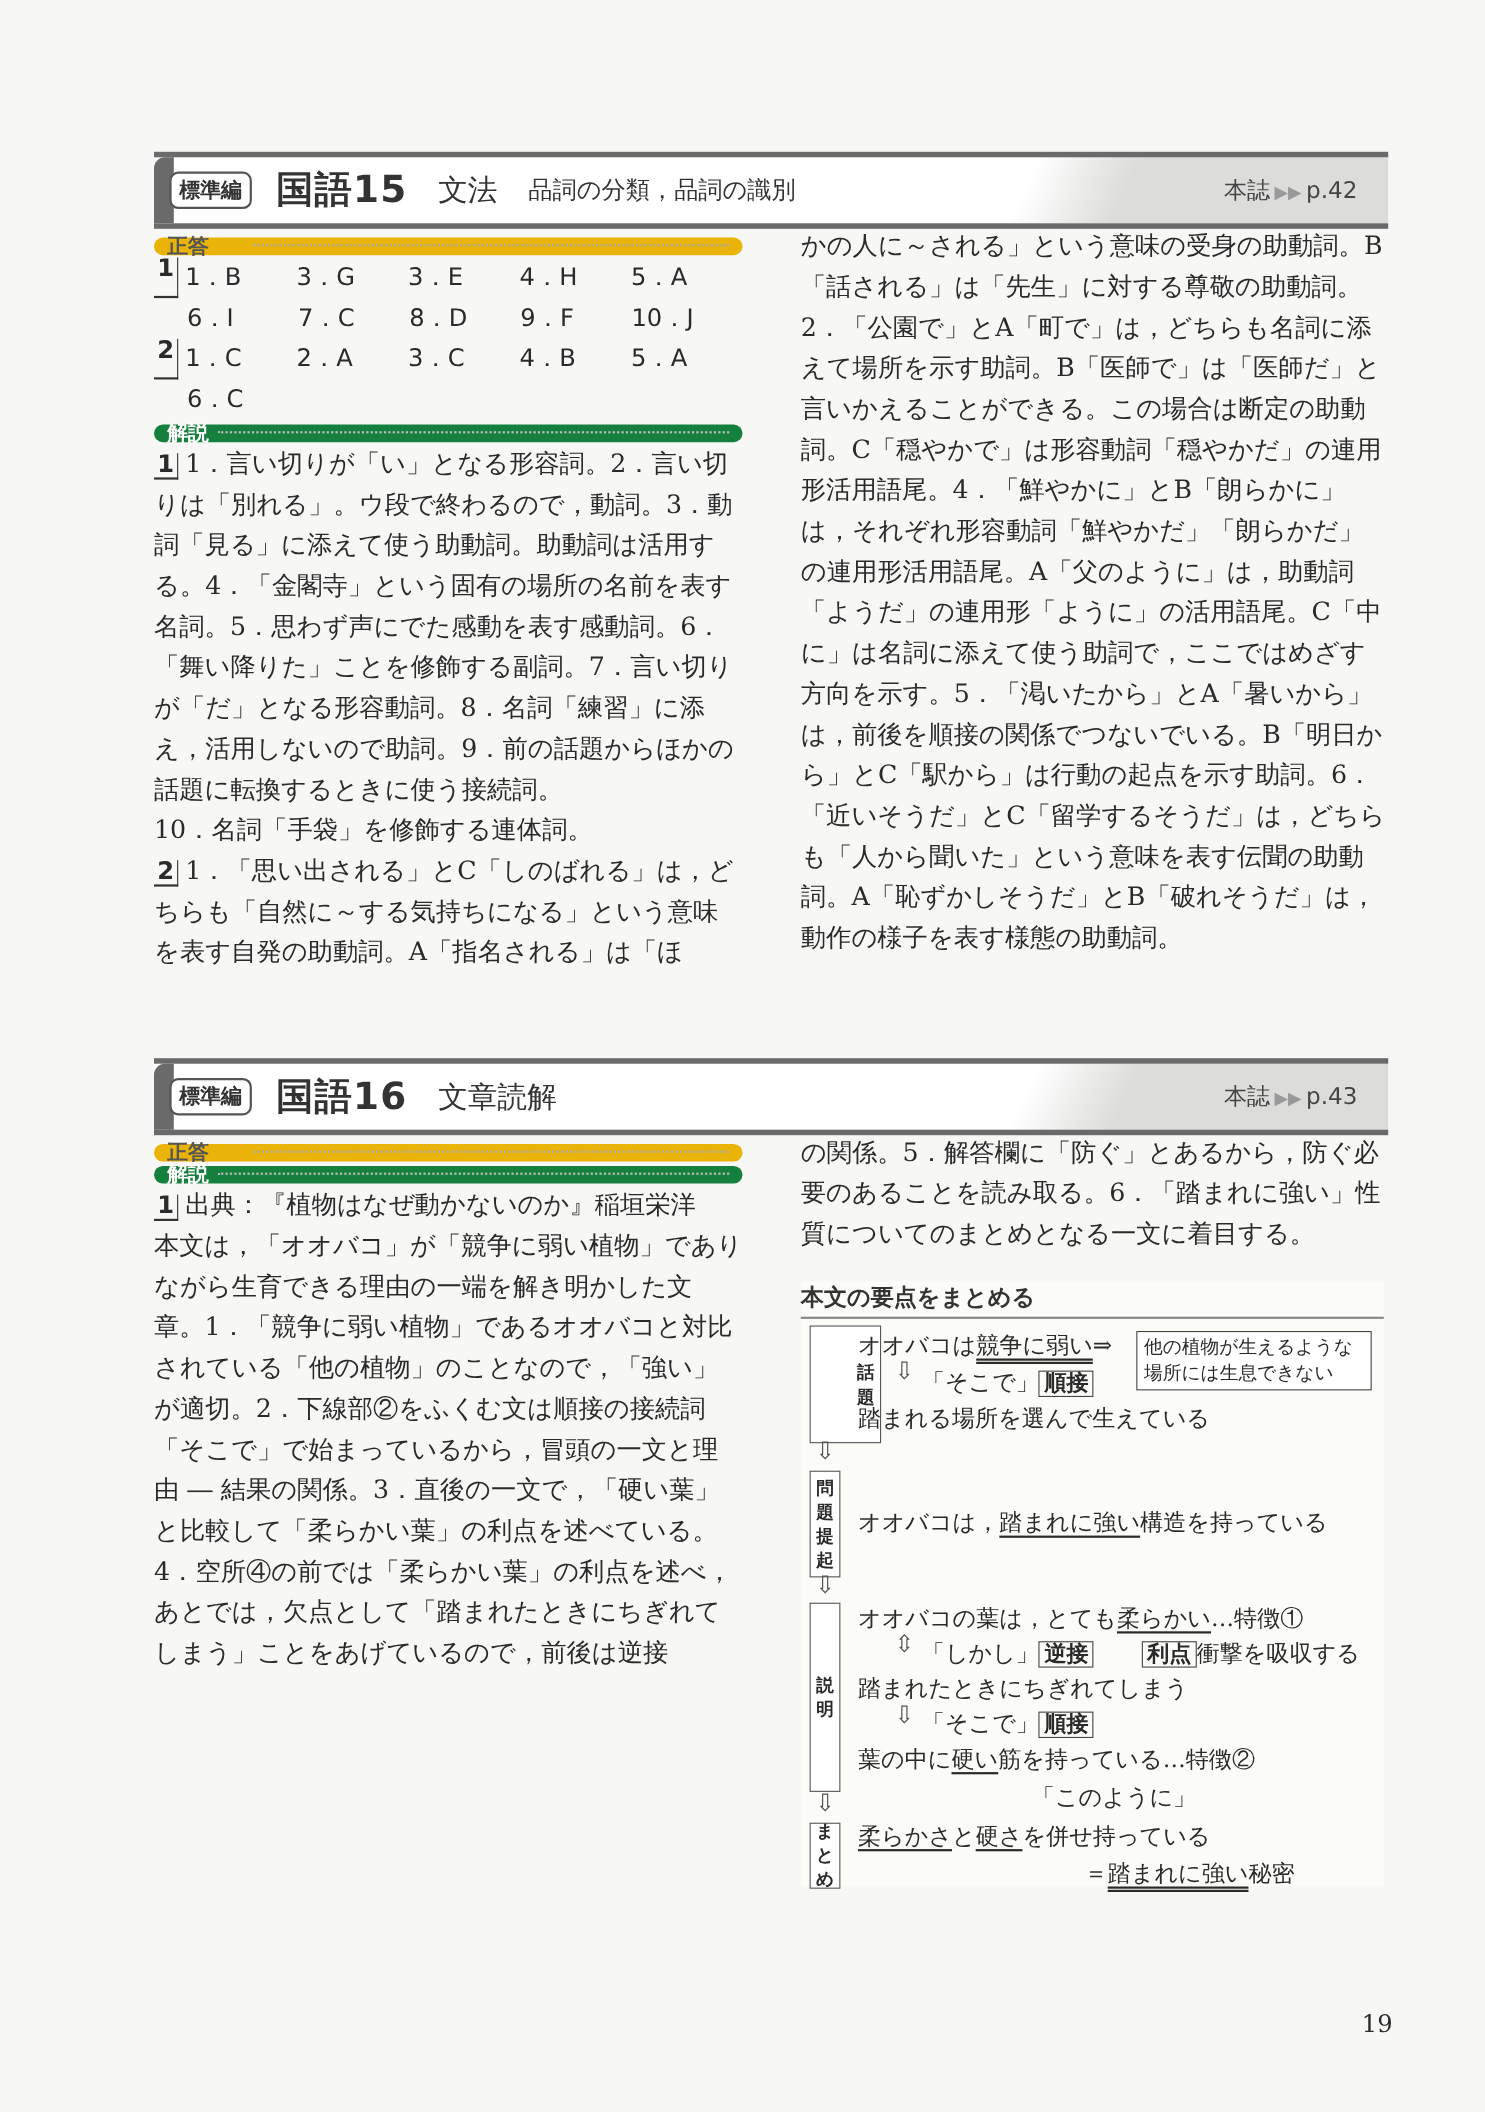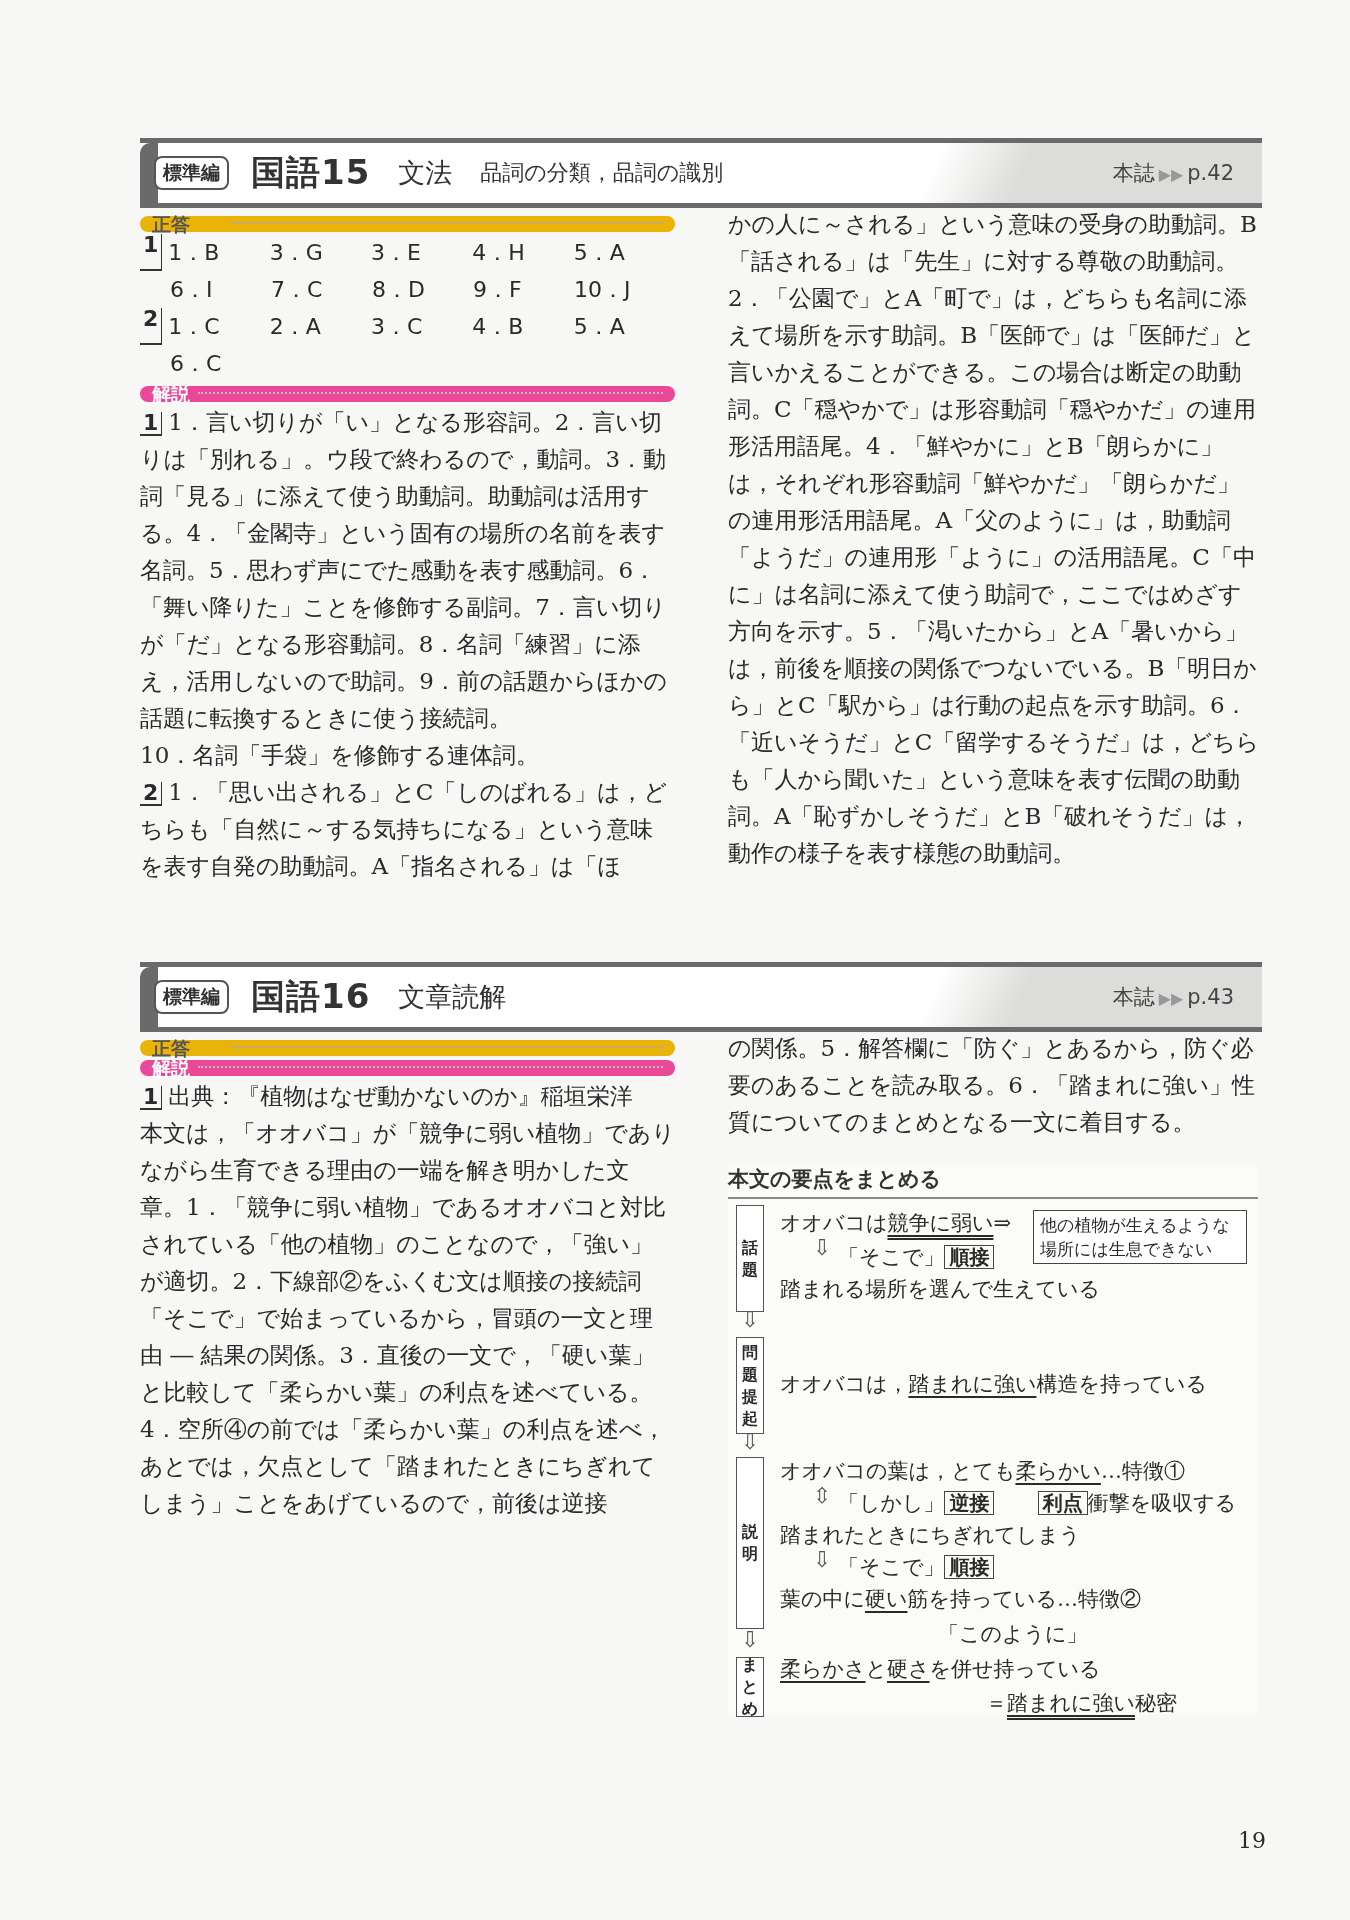--- a/index.html
+++ b/index.html
@@ -10,21 +10,21 @@
   .header .tab{position:absolute;left:0;top:0;bottom:0;width:18px;background:#6a6a6a;border-radius:10px 0 0 0;}
   .badge{margin-left:14px;border:2px solid #555;border-radius:8px;padding:2px 7px;font-family:"DejaVu Sans",sans-serif;font-size:19px;font-weight:bold;color:#333;background:#fff;position:relative;}
   .unit-no{font-family:"DejaVu Sans",sans-serif;font-weight:bold;font-size:34px;margin-left:22px;color:#333;letter-spacing:1px;}
   .unit-title{font-family:"DejaVu Sans",sans-serif;font-size:27px;margin-left:28px;color:#333;}
   .unit-sub{font-family:"DejaVu Sans",sans-serif;font-size:22px;margin-left:28px;color:#333;}
   .ref{position:absolute;right:28px;font-family:"DejaVu Sans",sans-serif;font-size:21px;color:#444;}
   .ref .arr{color:#999;font-size:16px;margin:0 4px;}
   .col{position:absolute;font-size:23px;line-height:37px;}
   .bar{height:16px;border-radius:8px;display:flex;align-items:center;font-family:"DejaVu Sans",sans-serif;font-weight:bold;font-size:19px;margin:4px 0 2px 0;}
   .bar.light{background:#eab308;color:#555;gap:33px;}
-  .bar.dark{background:#ec4899;color:#fff;}
+  .bar.dark{background:#15803d;color:#fff;}
   .bar span.lbl{padding:0 8px 0 12px;}
   .bar .dots{flex:1;height:2px;border-top:2px dotted #aaa;margin-right:12px;}
   .bar.dark .dots{border-top-color:#bbb;}
   .ans-row{display:flex;font-family:"DejaVu Sans",sans-serif;font-size:22px;line-height:37px;}
   .ans-row .item{width:104px;}
   .qno{display:inline-block;font-family:"DejaVu Sans",sans-serif;font-weight:bold;border-left:0;border-bottom:2px solid #333;border-right:1px solid #333;padding:0 3px;line-height:22px;margin-right:6px;font-size:22px;}
   .para{margin:0;}
   .diagram{position:absolute;left:728px;top:1165px;width:530px;height:550px;background:#fbfbf8;}
   .dg-title{font-family:"DejaVu Sans",sans-serif;font-size:21px;font-weight:bold;color:#333;border-bottom:2px solid #888;padding-bottom:4px;}
   .side{position:absolute;left:8px;width:26px;border:1.5px solid #555;background:#fff;font-family:"DejaVu Sans",sans-serif;font-size:16px;font-weight:bold;text-align:center;display:flex;flex-direction:column;justify-content:center;align-items:center;line-height:22px;}
@@ -121,21 +121,21 @@
   <p class="para">本文は，「オオバコ」が「競争に弱い植物」でありながら生育できる理由の一端を解き明かした文章。1．「競争に弱い植物」であるオオバコと対比されている「他の植物」のことなので，「強い」が適切。2．下線部②をふくむ文は順接の接続詞「そこで」で始まっているから，冒頭の一文と理由 ― 結果の関係。3．直後の一文で，「硬い葉」と比較して「柔らかい葉」の利点を述べている。4．空所④の前では「柔らかい葉」の利点を述べ，あとでは，欠点として「踏まれたときにちぎれてしまう」ことをあげているので，前後は逆接</p>
 </div>
 
 <div class="col" style="left:728px;top:1030px;width:535px;">
   <p class="para">の関係。5．解答欄に「防ぐ」とあるから，防ぐ必要のあることを読み取る。6．「踏まれに強い」性質についてのまとめとなる一文に着目する。</p>
 </div>
 
 <div class="diagram">
   <div class="dg-title">本文の要点をまとめる</div>
 
-  <div class="side" style="top:40px;height:105px;">話題</div>
+  <div class="side" style="top:40px;height:105px;padding-left:37px;">話題</div>
   <div class="varrow" style="left:13px;top:142px;">⇩</div>
   <div class="side" style="top:172px;height:95px;">問題提起</div>
   <div class="varrow" style="left:13px;top:264px;">⇩</div>
   <div class="side" style="top:292px;height:170px;">説明</div>
   <div class="varrow" style="left:13px;top:462px;">⇩</div>
   <div class="side" style="top:492px;height:58px;">まとめ</div>
 
   <div class="dline" style="top:44px;">
     <span>オオバコは</span><span class="uu">競争に弱い</span><span>⇒</span>
   </div>

